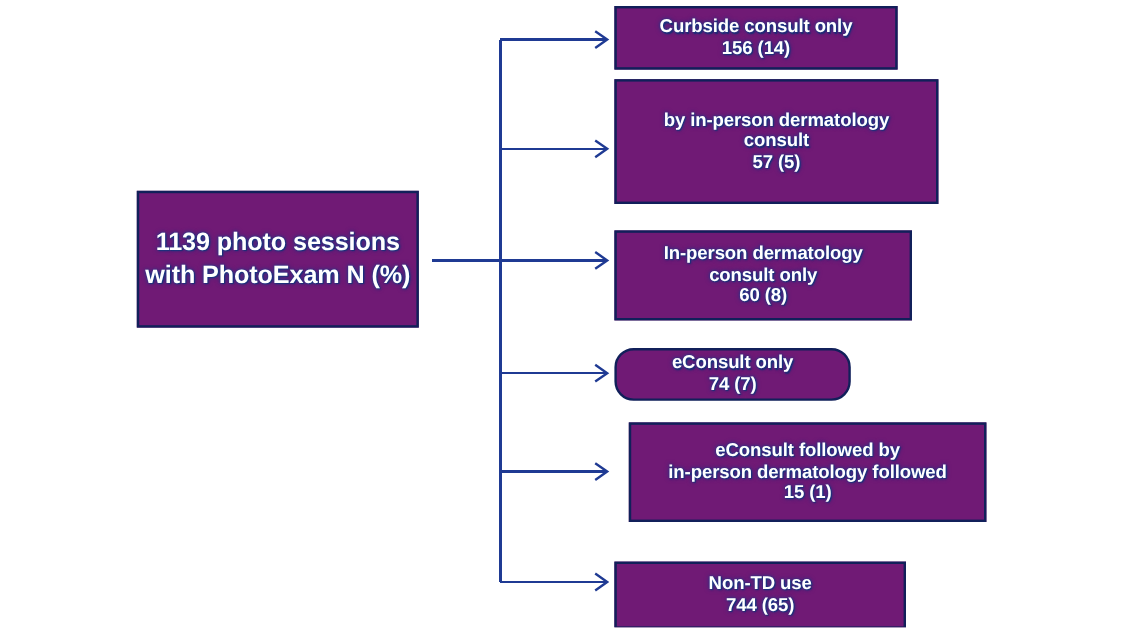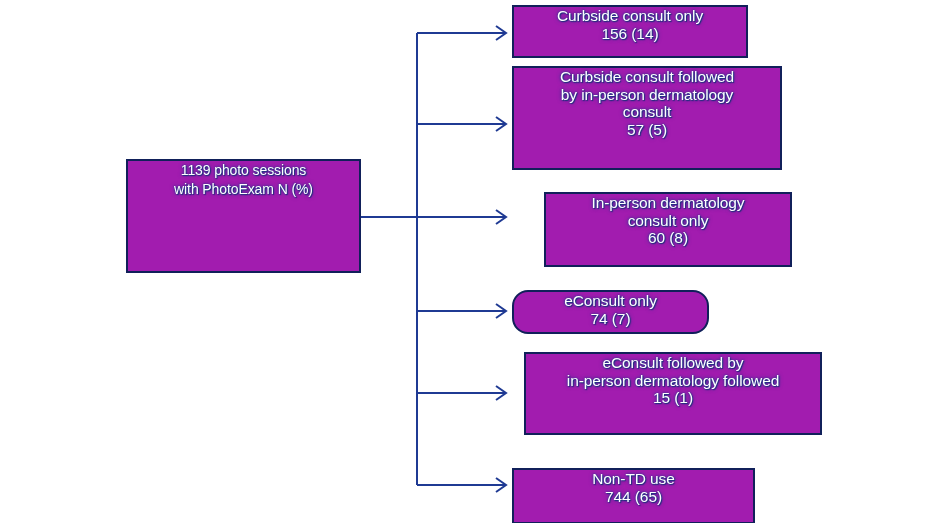--- a/index.html
+++ b/index.html
@@ -14,59 +14,60 @@
   #canvas {
     position: relative;
     width: 950px;
     height: 523px;
     background: #ffffff;
     overflow: hidden;
   }
   .node {
     position: absolute;
     box-sizing: border-box;
-    background: #a21caf;
+    background: #701a75;
     border: 2px solid #11205A;
     color: #ffffff;
     display: flex;
     flex-direction: column;
     align-items: center;
+    justify-content: center;
     text-align: center;
-    font-weight: normal;
+    font-weight: bold;
     letter-spacing: -0.1px;
     text-shadow:
        0 0 2px rgba(20,60,140,0.95),
        0 0 4px rgba(20,60,140,0.75),
        1px 1px 1px rgba(15,45,110,0.85);
     line-height: 1.14;
   }
   .node .line {
     display: block;
     white-space: nowrap;
   }
   .node .count {
     display: block;
     white-space: nowrap;
   }
   
   #source-node {
-    left: 126px;
+    left: 114px;
     top: 159px;
     width: 235px;
     height: 114px;
-    font-size: 14px;
+    font-size: 21px;
     line-height: 1.35;
   }
   
   .outcome {
     font-size: 15.5px;
   }
   #node-curbside-only      { left: 512px; top: 5px;   width: 236px; height: 53px; }
   #node-curbside-followed  { left: 512px; top: 66px;  width: 270px; height: 104px; }
-  #node-inperson-only      { left: 512px; top: 192px; width: 248px; height: 75px; margin-left: 32px; }
+  #node-inperson-only      { left: 512px; top: 192px; width: 248px; height: 75px; }
   #node-econsult-only      { left: 512px; top: 290px; width: 197px; height: 44px; border-radius: 16px; }
   #node-econsult-followed  { left: 524px; top: 352px; width: 298px; height: 83px; }
   #node-nontd-use          { left: 512px; top: 468px; width: 243px; height: 56px; }
 
   #connector-layer {
     position: absolute;
     left: 0;
     top: 0;
     width: 950px;
     height: 523px;
@@ -106,21 +107,20 @@
     <span class="line">1139 photo sessions</span>
     <span class="line">with PhotoExam  N (%)</span>
   </div>
 
   <div class="node outcome" id="node-curbside-only">
     <span class="line">Curbside consult only</span>
     <span class="count">156 (14)</span>
   </div>
 
   <div class="node outcome" id="node-curbside-followed">
-    <span class="line">Curbside consult followed</span>
     <span class="line">by in-person dermatology</span>
     <span class="line">consult</span>
     <span class="count">57 (5)</span>
   </div>
 
   <div class="node outcome" id="node-inperson-only">
     <span class="line">In-person dermatology</span>
     <span class="line">consult only</span>
     <span class="count">60 (8)</span>
   </div>

